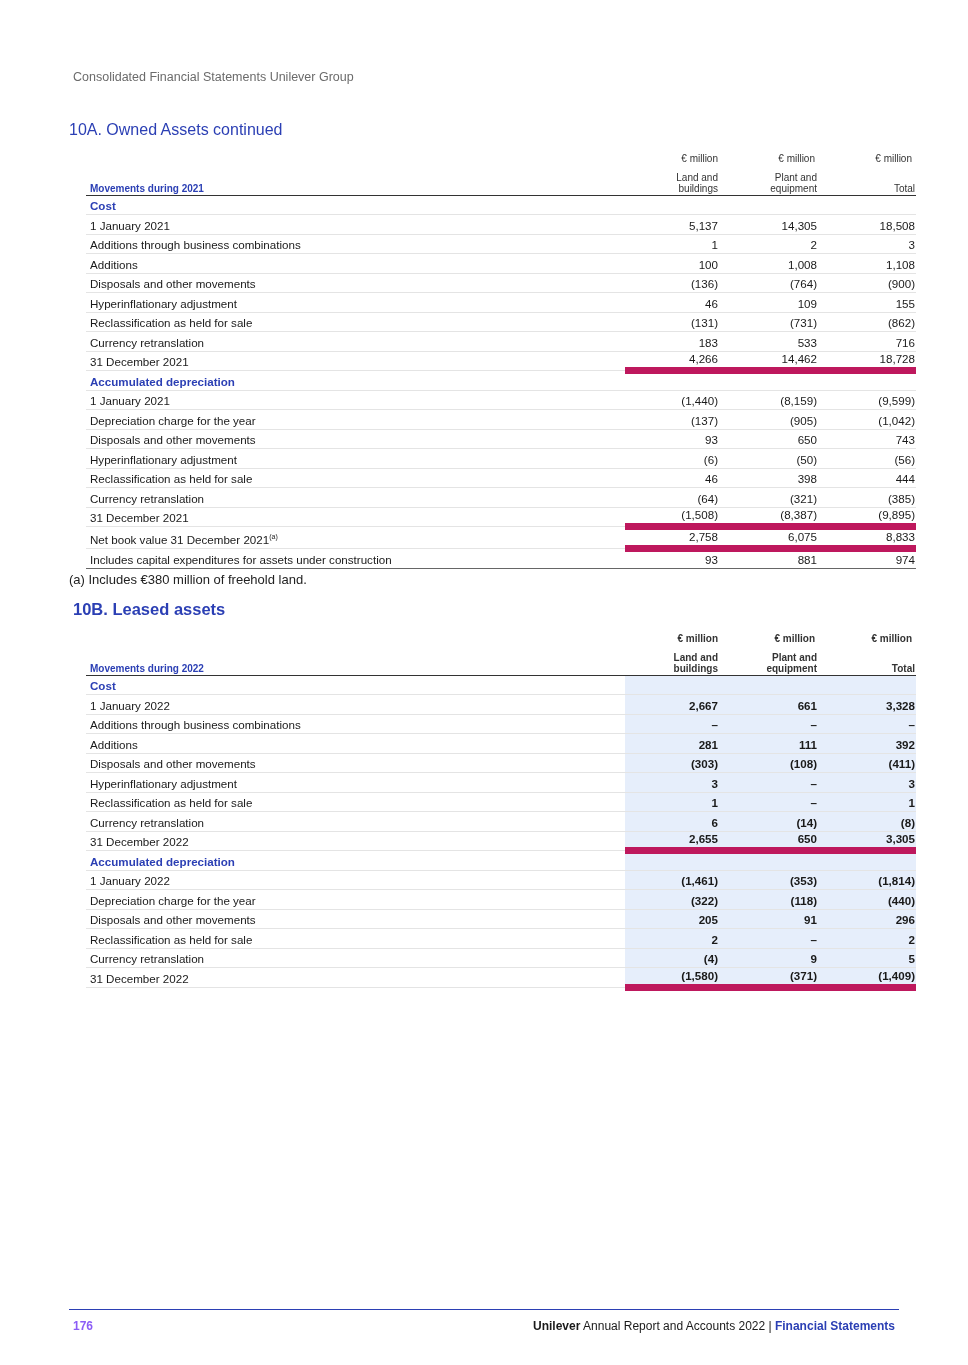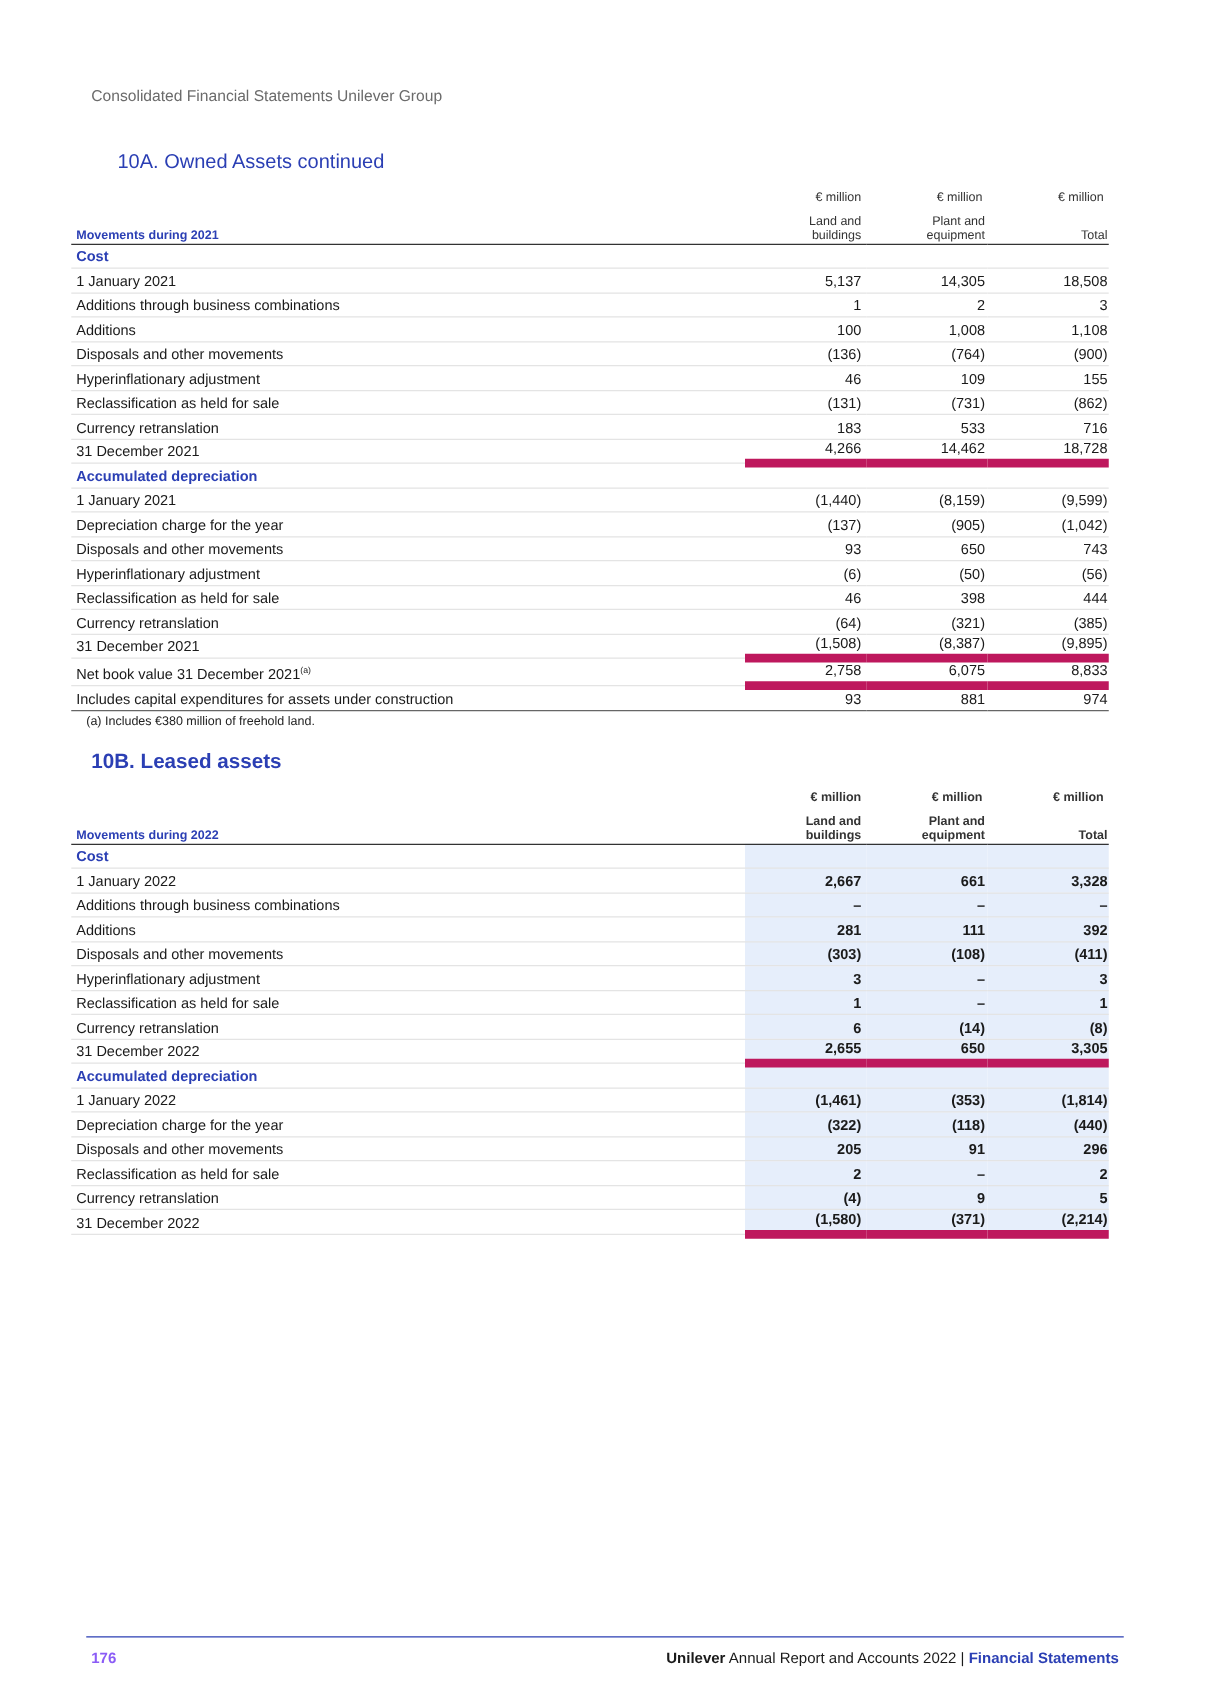--- a/index.html
+++ b/index.html
@@ -2,24 +2,24 @@
 <html><head>
 <meta charset="utf-8">
 <style>
   * { margin: 0; padding: 0; box-sizing: border-box; }
   html, body { width: 968px; height: 1365px; background: #ffffff; }
   body { position: relative; font-family: "Liberation Sans", "DejaVu Sans", sans-serif; color: #1a1a1a; }
 
   .running-header { position: absolute; left: 73px; top: 70px; font-size: 12.5px; color: #6b6b6b; }
 
   .section-title { position: absolute; left: 69px; font-size: 16px; color: #2b3fb4; }
-  .section-title.a { top: 121px; margin-left: 25px; }
+  .section-title.a { top: 121px; }
   .section-title.b { top: 600px; font-weight: bold; font-size: 16.5px; left: 73px; }
 
-  table.fin { position: absolute; left: 57px; width: 830px; border-collapse: collapse; font-size: 11.6px; }
+  table.fin { position: absolute; left: 86px; width: 830px; border-collapse: collapse; font-size: 11.6px; }
   table.fin.a { top: 153px; }
   table.fin.b { top: 633px; }
 
   table.fin td { height: 19.5px; padding: 0; vertical-align: bottom; }
   table.fin td.label { padding-left: 4px; padding-bottom: 2px; border-bottom: 1px solid #e4e4e4; }
   table.fin td.num { text-align: right; padding-bottom: 2px; border-bottom: 1px solid #e4e4e4; }
   table.fin td.c1 { width: 97px; padding-right: 4px; }
   table.fin td.c2 { width: 97px; padding-right: 2px; }
   table.fin td.c3 { width: 97px; padding-right: 1px; }
 
@@ -32,21 +32,21 @@
   table.fin tr.subtotal-top td.num { border-top: 1px solid #333; }
   table.fin tr.total td.num { border-bottom: 7px solid #be185d; }
   table.fin tr.final td { border-bottom: 1.5px solid #666; margin-top: 24px; }
 
   table.fin.b td.num { background: #e6eefb; font-weight: bold; }
   table.fin.b tr.colhead td { font-weight: bold; }
   table.fin.b tr.colhead td.ch { background: transparent; }
 
   .sup { font-size: 7px; vertical-align: super; }
 
-  .footnote { position: absolute; left: 69px; top: 572px; font-size: 10px; color: #222; }
+  .footnote { position: absolute; left: 69px; top: 572px; font-size: 13px; color: #222; }
 
   .footer-rule { position: absolute; left: 69px; top: 1309px; width: 830px; height: 1px; background: #2b3fb4; }
   .page-num { position: absolute; left: 73px; top: 1319px; font-size: 12px; font-weight: bold; color: #8b5cf6; }
   .footer-text { position: absolute; right: 73px; top: 1319px; font-size: 12px; color: #1a1a1a; }
   .footer-text .brand { font-weight: bold; }
   .footer-text .section { font-weight: bold; color: #2b3fb4; }
 </style>
 </head>
 <body>
 
@@ -295,21 +295,21 @@
   <tr>
         <td class="label">Currency retranslation</td>
         <td class="num c1">(4)</td>
         <td class="num c2">9</td>
         <td class="num c3">5</td>
       </tr>
   <tr class="subtotal-top total">
         <td class="label">31 December 2022</td>
         <td class="num c1">(1,580)</td>
         <td class="num c2">(371)</td>
-        <td class="num c3">(2,214)</td>
+        <td class="num c3">(1,409)</td>
       </tr>
 
 </tbody>
   </table>
 
 <div class="footer-rule"></div>
 <div class="page-num">176</div>
 <div class="footer-text"><span class="brand">Unilever</span><span> Annual Report and Accounts 2022 | </span><span class="section">Financial Statements</span></div>
 
 </body></html>

